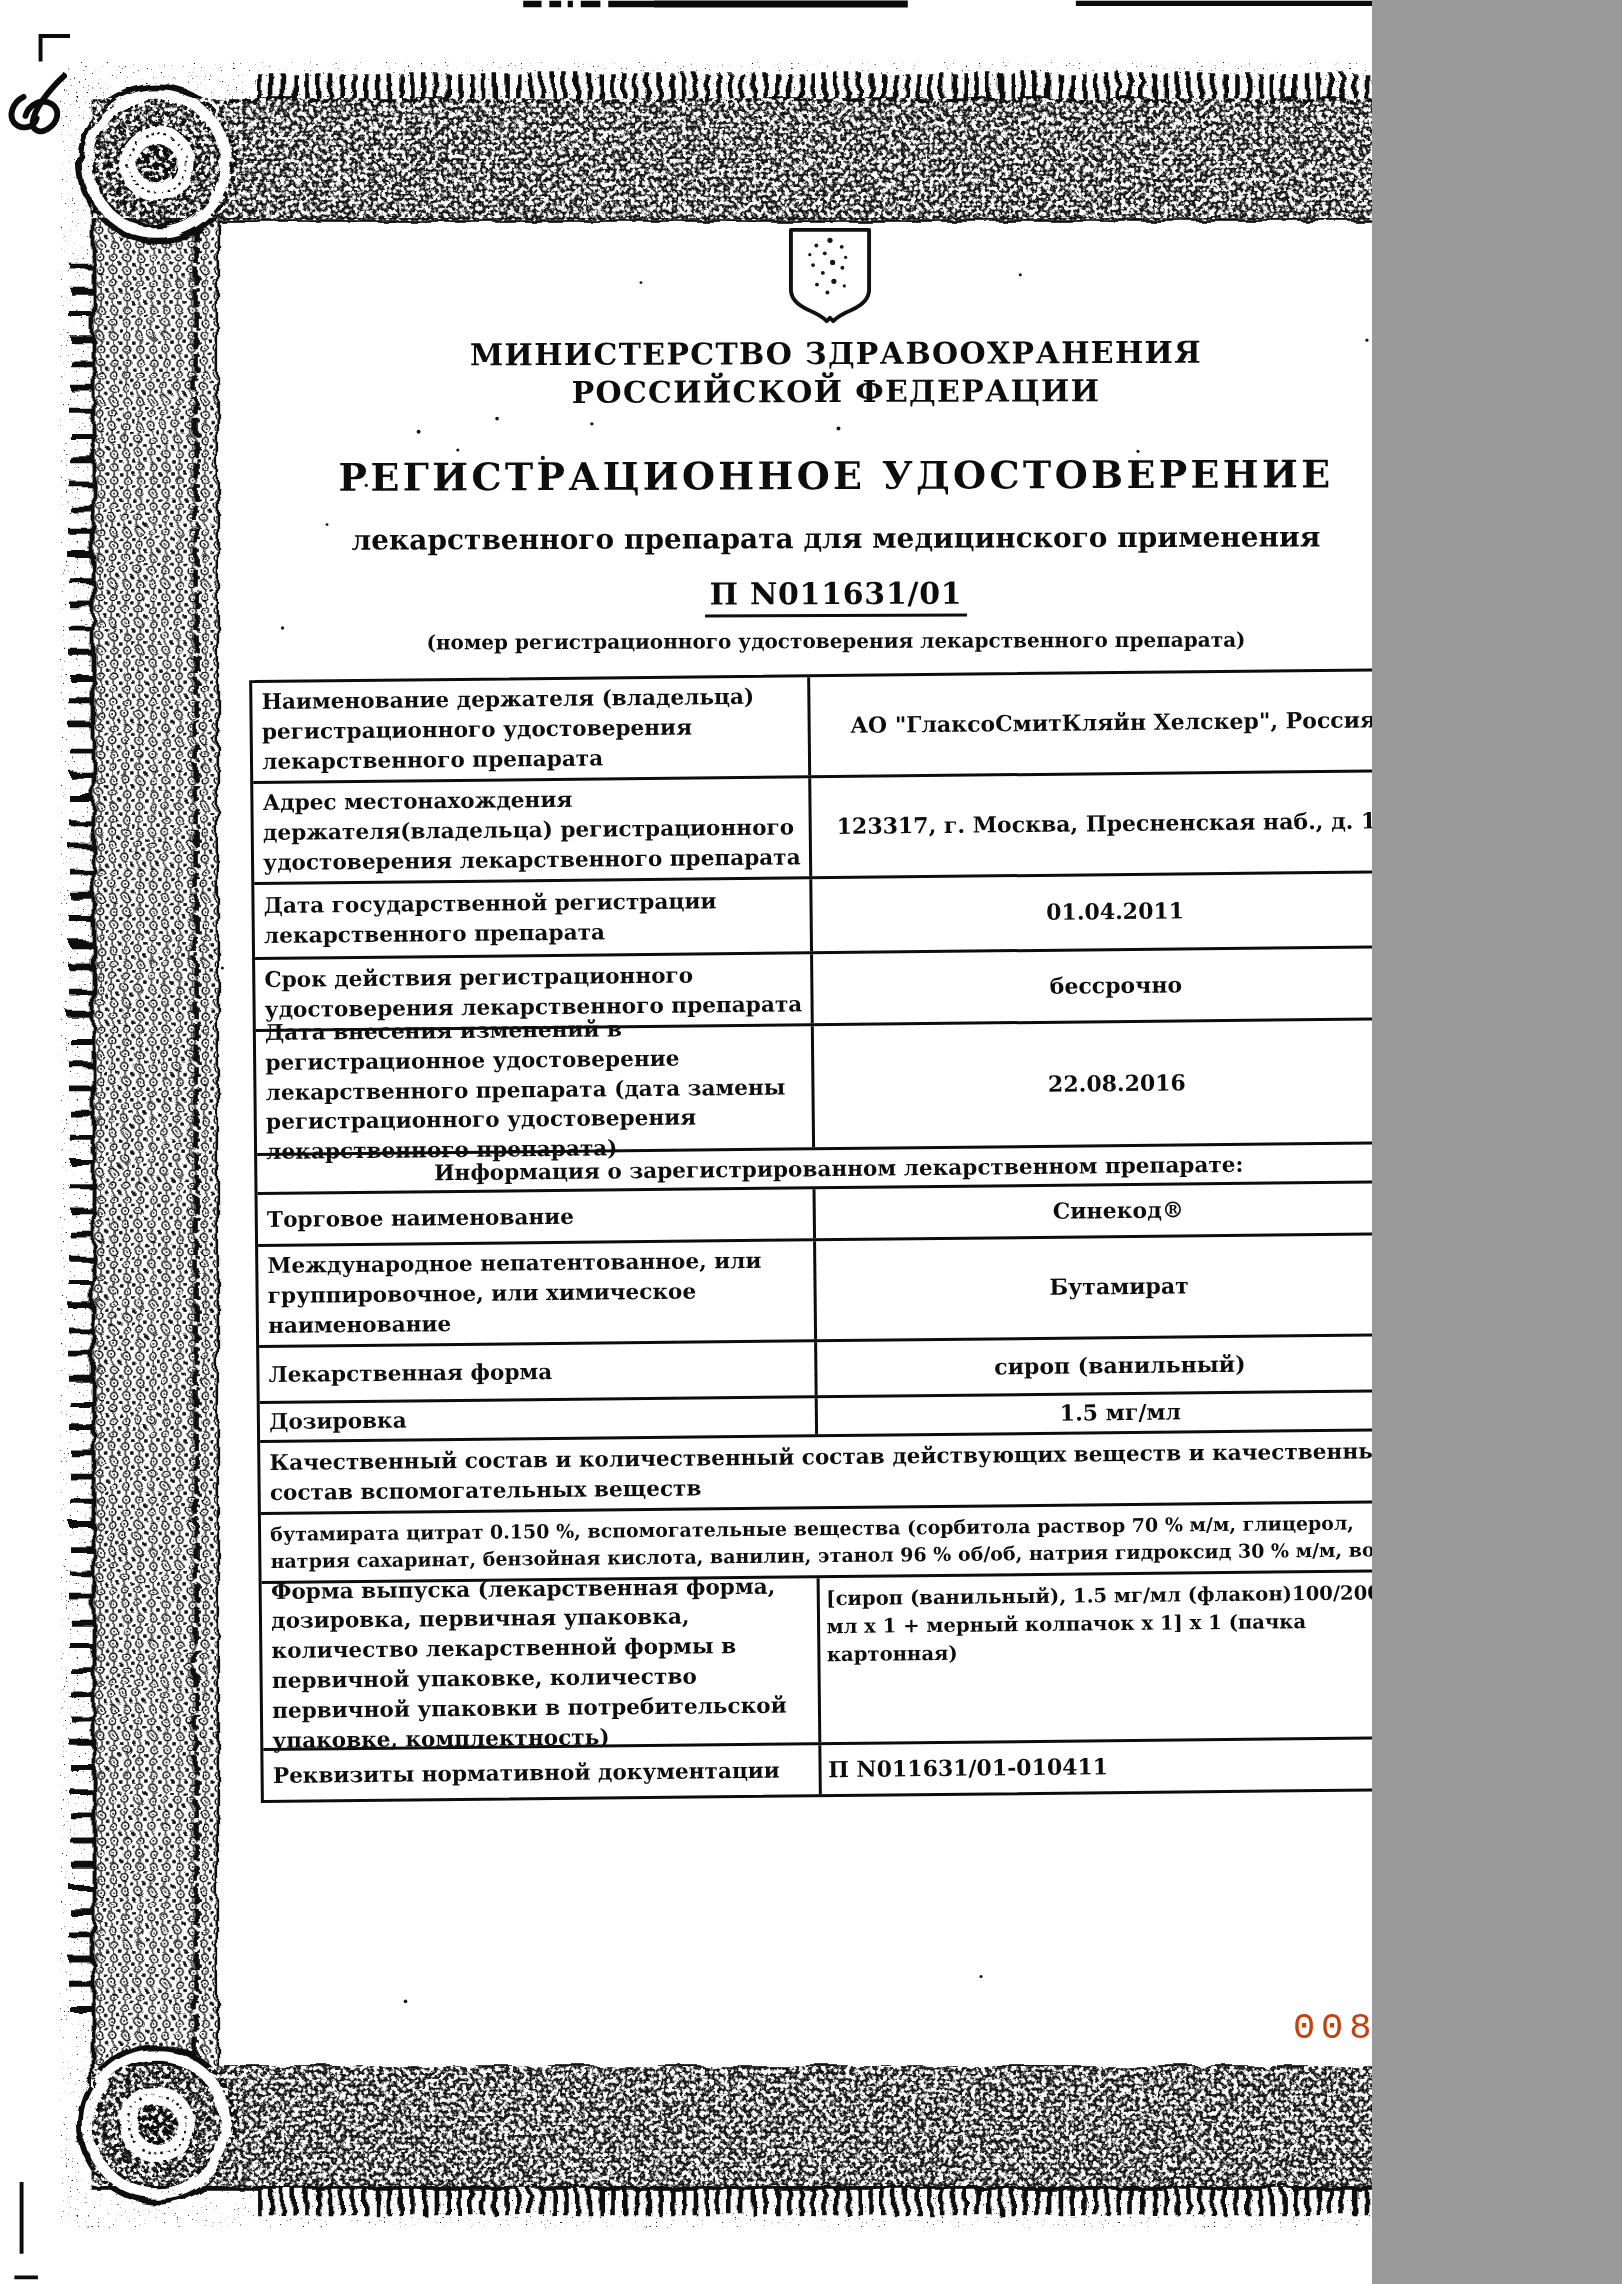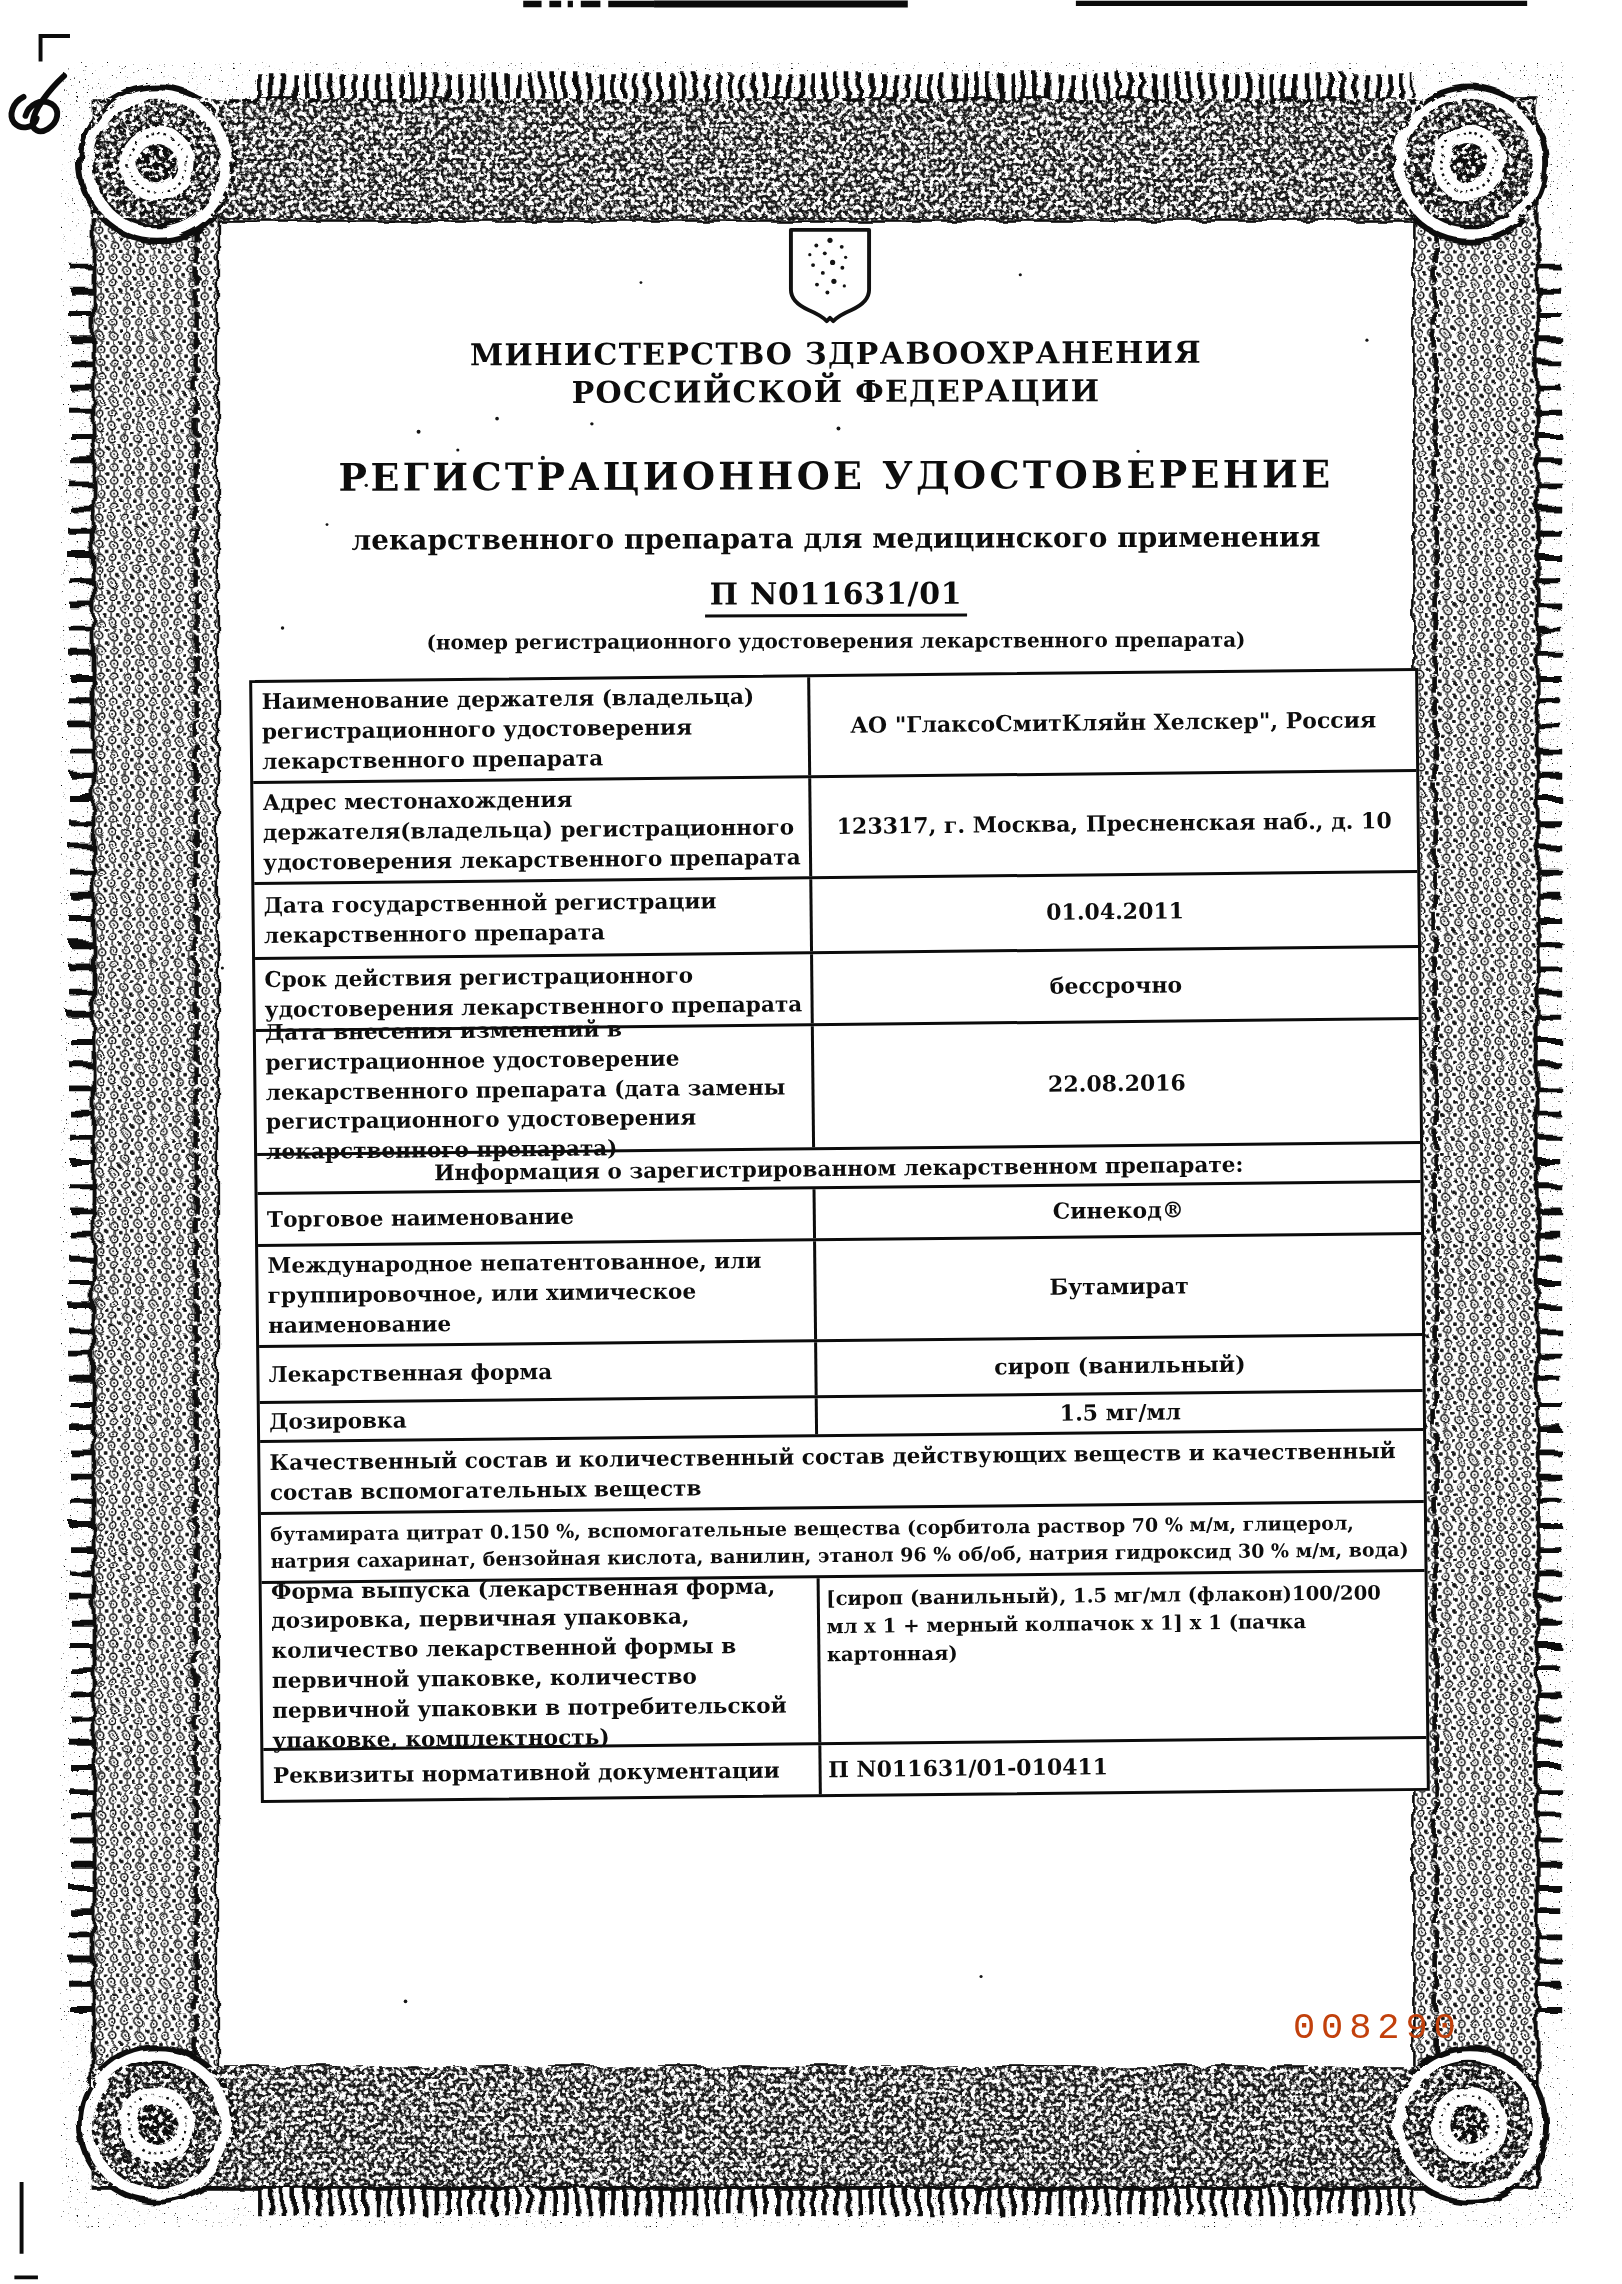--- a/index.html
+++ b/index.html
@@ -1,17 +1,17 @@
 <!DOCTYPE html>
 <html style="font-size:10.5px"><head>
 <meta charset="utf-8">
 <style>
   html,body{margin:0;padding:0;background:#9a9a9a;}
   .page{
-    position:relative;width:1622px;height:2284px;background:#ffffff;
+    position:relative;width:1372px;height:2284px;background:#ffffff;
     overflow:hidden;font-family:"DejaVu Serif", serif;color:#0d0d0d;
   }
   svg.layer{position:absolute;left:0;top:0;}
   .abs{position:absolute;}
   .ctr{left:182px;width:1308px;text-align:center;transform:rotate(-0.2deg);}
   .ministry{font-size:30px;font-weight:700;letter-spacing:1.3px;}
   .doc-title{font-size:38px;font-weight:700;letter-spacing:3.3px;}
   .doc-subtitle{font-size:28px;font-weight:700;}
   .regnum{font-size:30px;font-weight:700;letter-spacing:0.7px;}
   .regnum span{display:inline-block;border-bottom:3.3px solid #0d0d0d;padding:0 5.2px 3.3px;}

